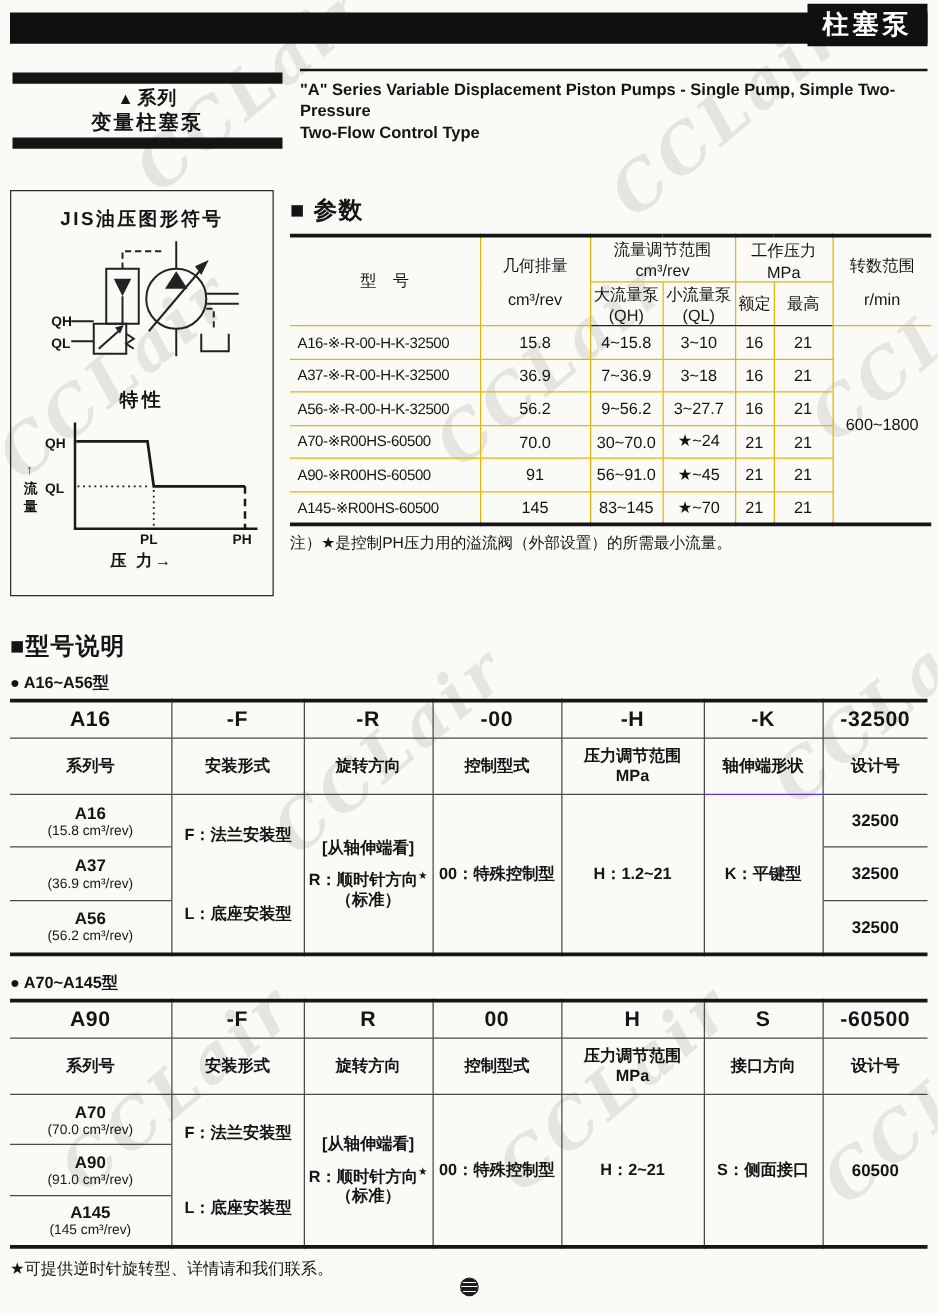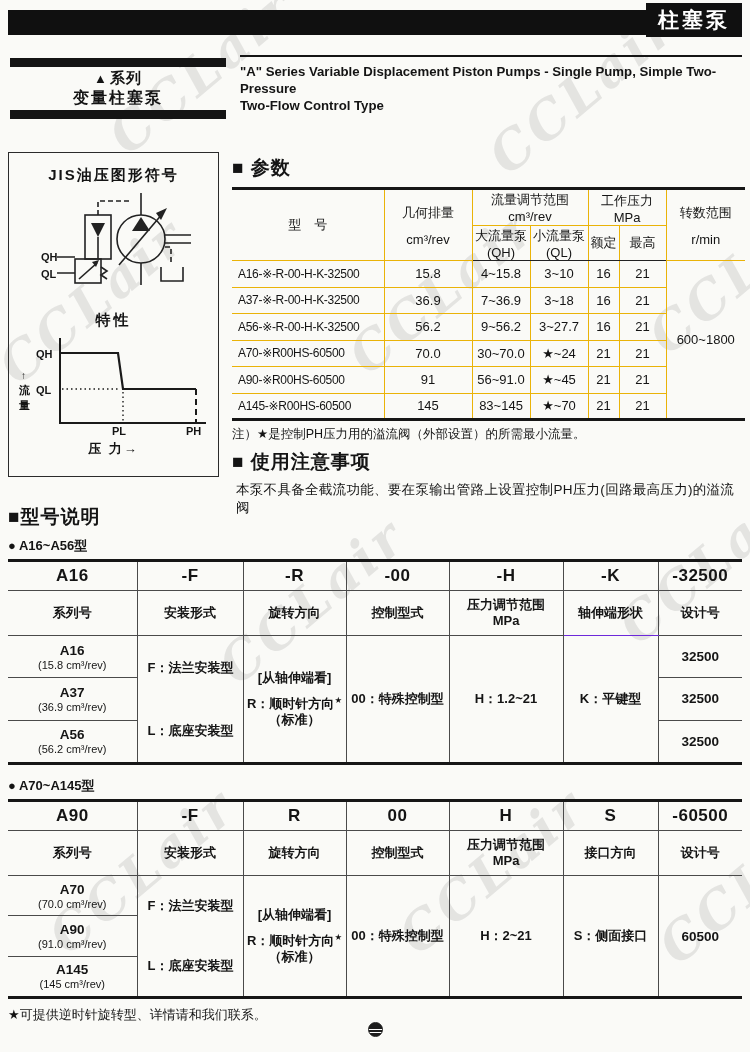--- a/index.html
+++ b/index.html
@@ -307,24 +307,20 @@
           <td>★~70</td>
           <td>21</td>
           <td>21</td>
         </tr>
       </tbody>
     </table>
 
     <div class="small-note">注）★是控制PH压力用的溢流阀（外部设置）的所需最小流量。</div>
   </div>
 
-  <div class="usage-sec">
-    <div class="sec-title">■ 使用注意事项</div>
-    <div class="usage-body">本泵不具备全截流功能、要在泵输出管路上设置控制PH压力(回路最高压力)的溢流阀</div>
-  </div>
 
   <div class="models-sec">
     <div class="sec-title">■型号说明</div>
 
     <div class="group-label">● A16~A56型</div>
     <table class="model-table">
       <colgroup>
         <col style="width:129px">
           <col style="width:106px">
           <col style="width:103px">

